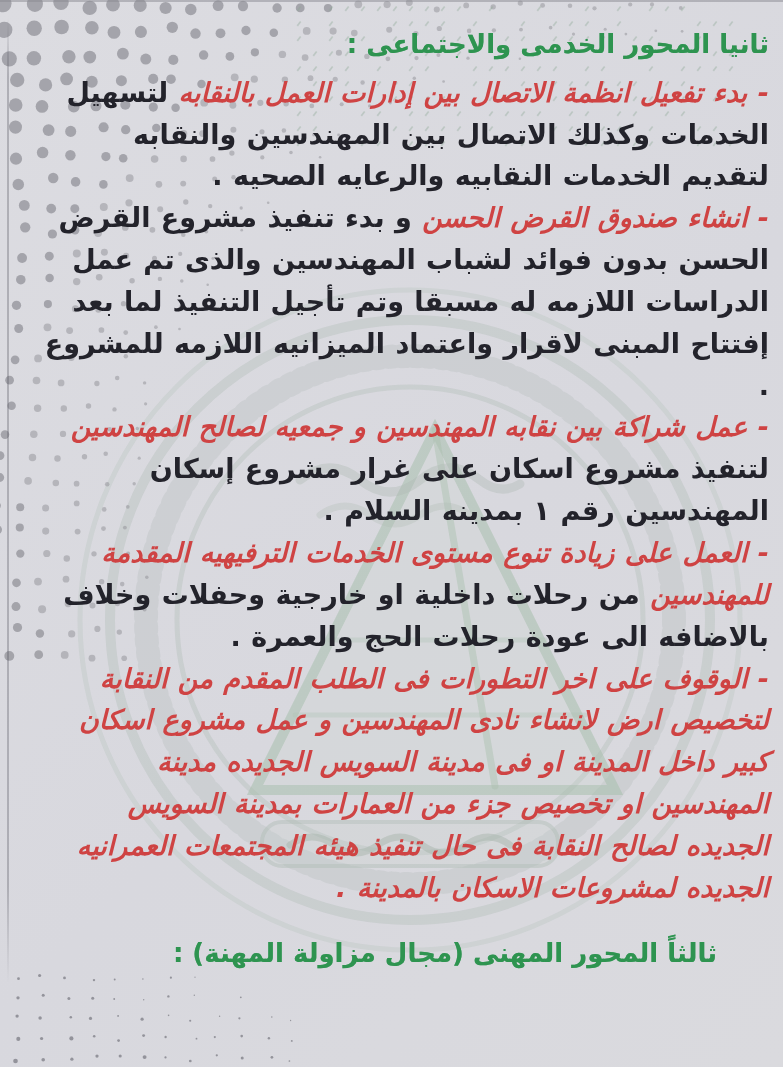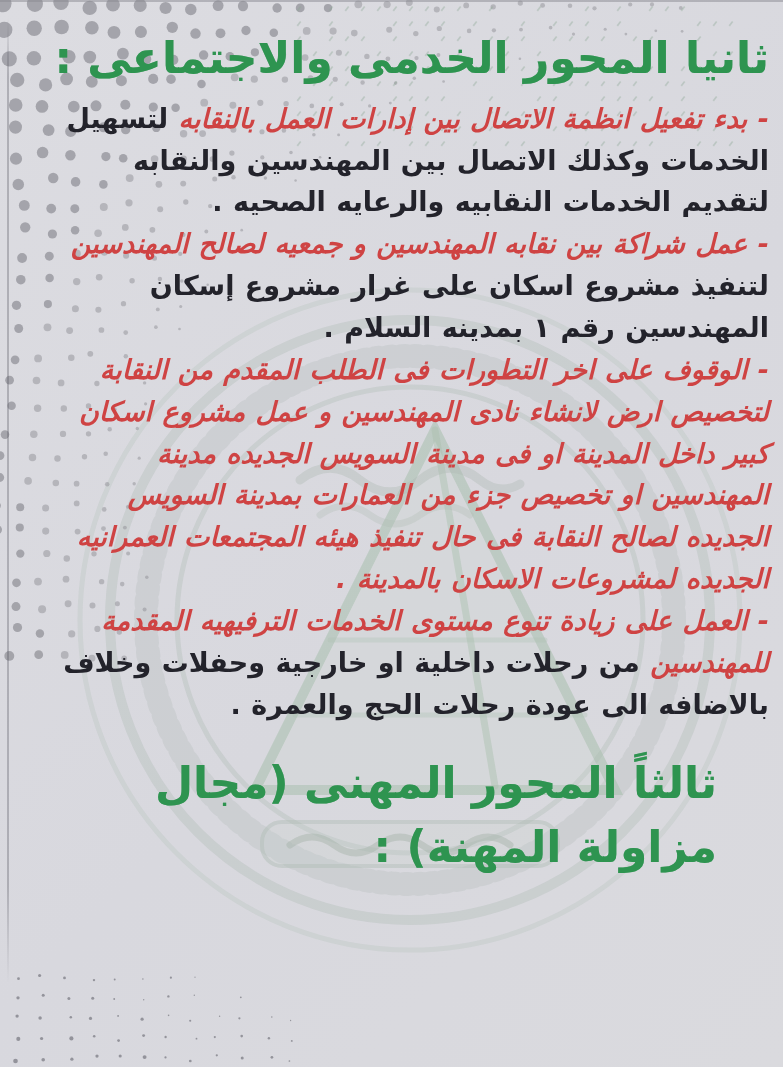--- a/index.html
+++ b/index.html
@@ -29,21 +29,21 @@
   }
   #content{
     position:relative;z-index:5;
     padding:26px 14px 0 38px;
     color:var(--ink,#23232b);
     font-weight:700;
     text-align:right;
   }
   .sec-title{
     color:var(--green,#2e9450);
-    font-size:44px;
+    font-size:26px;
     line-height:1.45;
     margin:0 0 8px 0;
     font-weight:700;
     text-shadow:0 0 .6px rgba(46,148,80,.55);
   }
   .sec-title.second{margin-top:26px;padding-left:60px;padding-right:52px;margin-bottom:4px;}
   .para{
     font-size:27px;
     line-height:1.55;
     margin:0;
@@ -565,26 +565,27 @@
   <div id="edge-top"></div>
   <div id="edge-left"></div>
 
   <div id="content">
 
     <div class="section">
       <h1 class="sec-title">ثانيا المحور الخدمى والاجتماعى :</h1>
 
       <p class="para"><span class="red">- بدء تفعيل انظمة الاتصال بين إدارات العمل بالنقابه</span> <span class="black">لتسهيل الخدمات وكذلك الاتصال بين المهندسين والنقابه لتقديم الخدمات النقابيه والرعايه الصحيه .</span></p>
 
+      <p class="para"><span class="red">- انشاء صندوق القرض الحسن</span> <span class="black">و بدء تنفيذ مشروع القرض الحسن بدون فوائد لشباب المهندسين والذى تم عمل الدراسات اللازمه له مسبقا وتم تأجيل التنفيذ لما بعد إفتتاح المبنى لاقرار واعتماد الميزانيه اللازمه للمشروع .</span></p>
 
       <p class="para"><span class="red">- عمل شراكة بين نقابه المهندسين و جمعيه لصالح المهندسين</span> <span class="black">لتنفيذ مشروع اسكان على غرار مشروع إسكان المهندسين رقم ١ بمدينه السلام .</span></p>
 
+      <p class="para"><span class="red">- العمل على زيادة تنوع مستوى الخدمات الترفيهيه المقدمة للمهندسين</span> <span class="black">من رحلات داخلية او خارجية وحفلات وخلاف بالاضافه الى عودة رحلات الحج والعمرة .</span></p>
+
       <p class="para"><span class="red">- الوقوف على اخر التطورات فى الطلب المقدم من النقابة لتخصيص ارض لانشاء نادى المهندسين و عمل مشروع اسكان كبير داخل المدينة او فى مدينة السويس الجديده مدينة المهندسين او تخصيص جزء من العمارات بمدينة السويس الجديده لصالح النقابة فى حال تنفيذ هيئه المجتمعات العمرانيه الجديده لمشروعات الاسكان بالمدينة .</span><span class="black"></span></p>
-
-      <p class="para"><span class="red">- العمل على زيادة تنوع مستوى الخدمات الترفيهيه المقدمة للمهندسين</span> <span class="black">من رحلات داخلية او خارجية وحفلات وخلاف بالاضافه الى عودة رحلات الحج والعمرة .</span></p>
     </div>
 
     <div class="section">
       <h1 class="sec-title second">ثالثاً المحور المهنى (مجال مزاولة المهنة) :</h1>
 
     </div>
 
   </div>
 </div>
 

